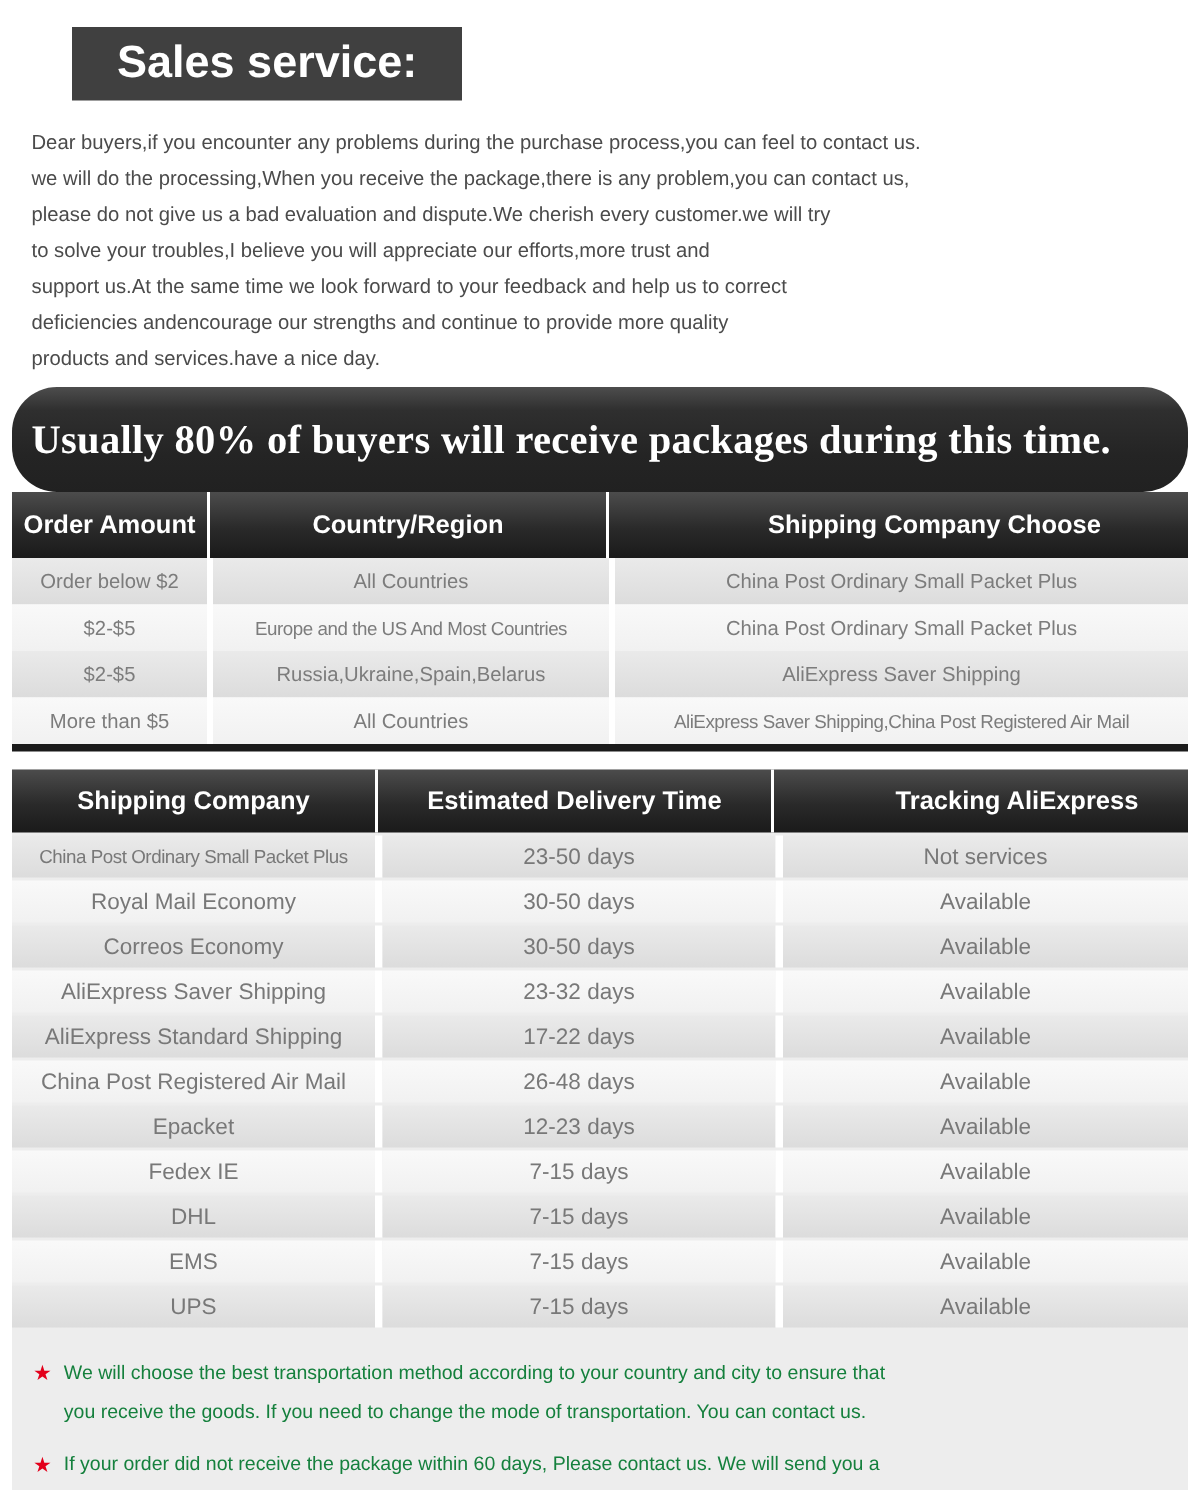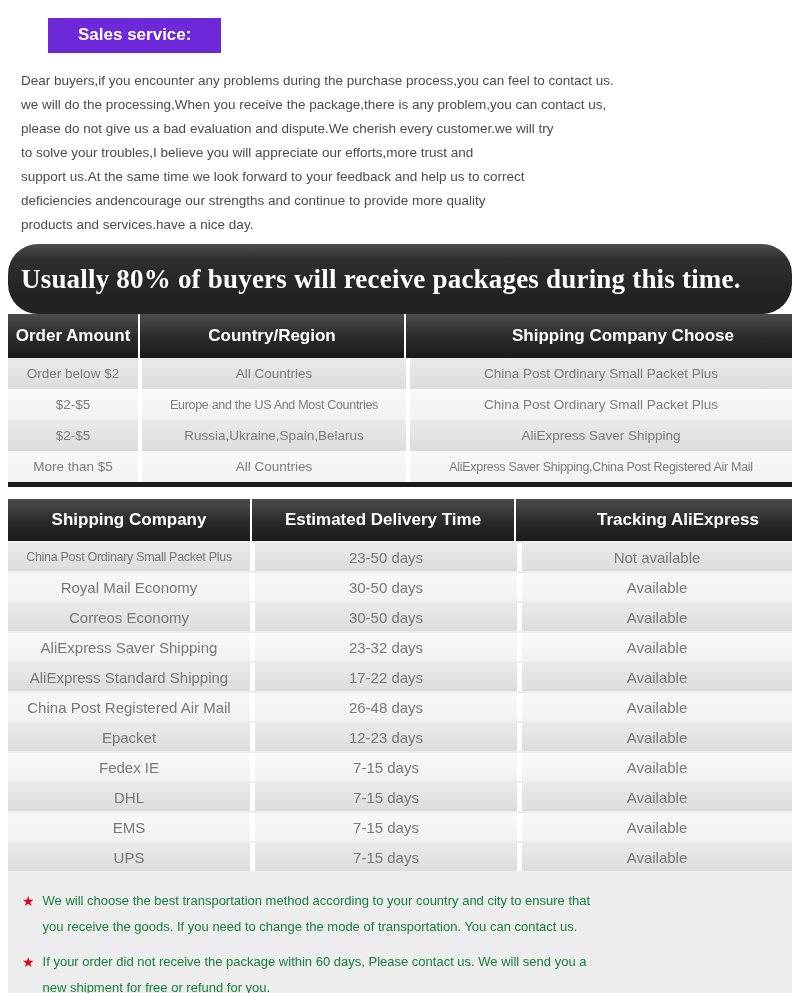--- a/index.html
+++ b/index.html
@@ -1,21 +1,21 @@
 <!DOCTYPE html>
 <html><head>
 <meta charset="utf-8">
 <style>
   html,body { margin:0; padding:0; background:#ffffff; }
   body { width:800px; font-family:"Liberation Sans", sans-serif; }
 
   
   .sales-badge {
-    display:inline-block; background:#6d28d9; color:#fff;
-    font-size:17px; font-weight:bold;
+    display:inline-block; background:#404040; color:#fff;
+    font-size:30px; font-weight:bold;
     padding:7px 30px 8px 30px; margin:18px 0 0 48px;
   }
   .intro {
     margin:16px 40px 0 21px;
     font-size:13.5px; color:#4b4b4b; line-height:24px;
   }
 
   
   .tbl-section { margin:7px 8px 0 8px; }
   .banner {
@@ -120,21 +120,21 @@
 <div class="section2 t2">
   <div class="thead">
     <div class="cell c1">Shipping Company</div>
     <div class="cell c2">Estimated Delivery Time</div>
     <div class="cell c3">Tracking AliExpress</div>
   </div>
 
   <div class="trow row-odd">
     <div class="cell c1 cond">China Post Ordinary Small Packet Plus</div>
     <div class="cell c2">23-50 days</div>
-    <div class="cell c3">Not available</div>
+    <div class="cell c3">Not services</div>
   </div>
   <div class="trow row-even">
     <div class="cell c1">Royal Mail Economy</div>
     <div class="cell c2">30-50 days</div>
     <div class="cell c3">Available</div>
   </div>
   <div class="trow row-odd">
     <div class="cell c1">Correos Economy</div>
     <div class="cell c2">30-50 days</div>
     <div class="cell c3">Available</div>

